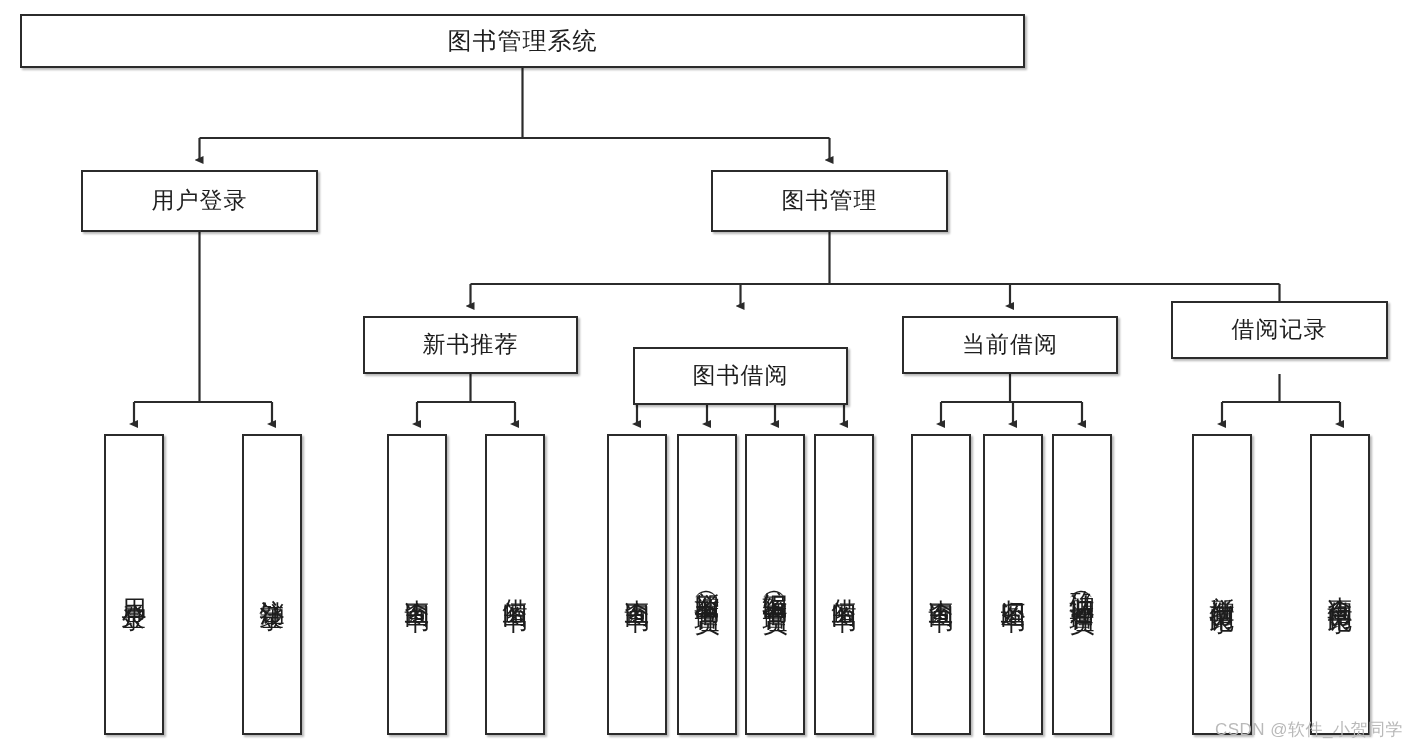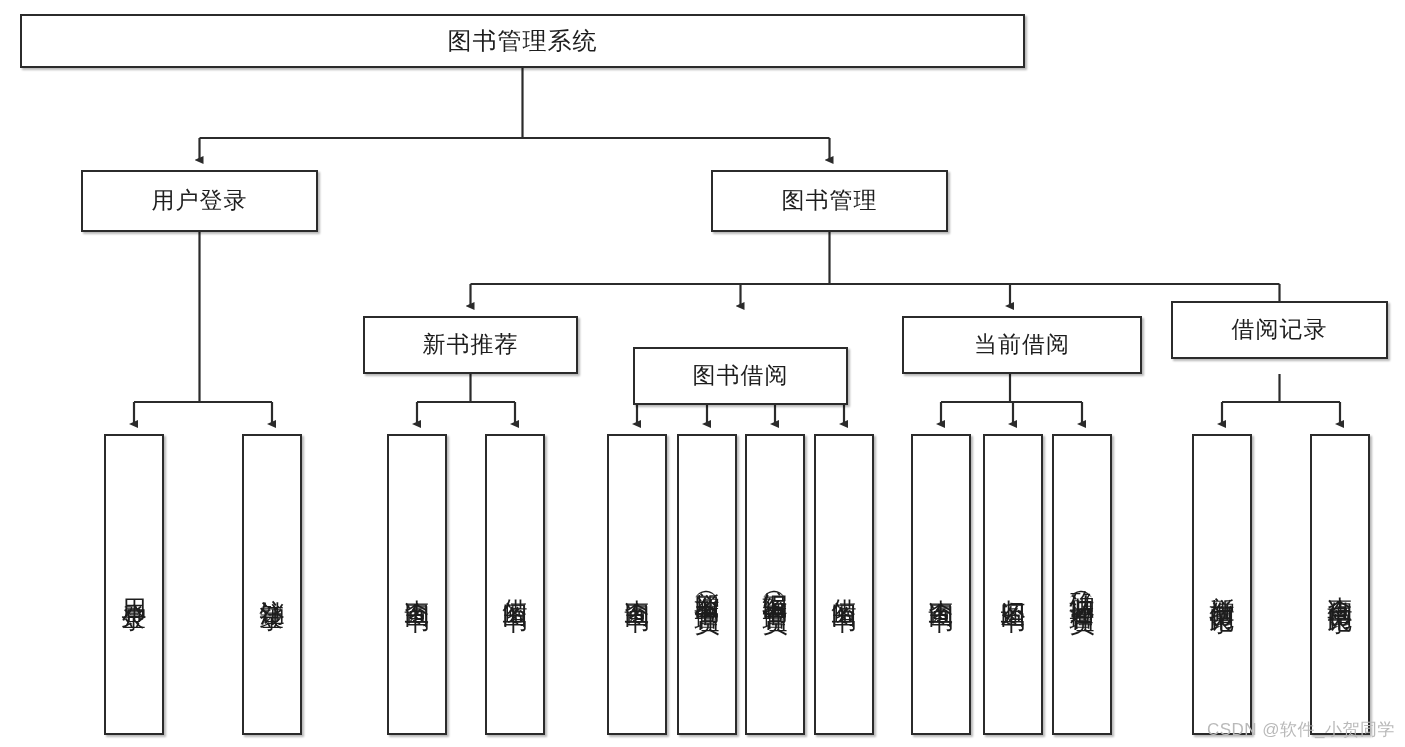--- a/index.html
+++ b/index.html
@@ -54,21 +54,21 @@
   .node.vert .node-label {
     writing-mode: vertical-rl;
     text-orientation: upright;
     font-size: 25px;
     line-height: 1.16;
     letter-spacing: 3px;
     white-space: nowrap;
   }
   .watermark {
     position: absolute;
-    right: 10px;
+    right: 2px;
     bottom: 6px;
     font-size: 17px;
     color: #b9b9b9;
     letter-spacing: 0.5px;
     white-space: nowrap;
     font-family: "Liberation Sans", "DejaVu Sans", sans-serif;
   }
 </style>
 </head>
 <body>
@@ -131,21 +131,21 @@
   </div>
 
   <div class="node horiz" style="left: 363px; top: 316px; width: 215px; height: 58px;">
     <span class="node-label">新书推荐</span>
   </div>
 
   <div class="node horiz" style="left: 633px; top: 316px; width: 215px; height: 58px; margin-top: 31px;">
     <span class="node-label">图书借阅</span>
   </div>
 
-  <div class="node horiz" style="left: 902px; top: 316px; width: 240px; height: 58px;">
+  <div class="node horiz" style="left: 902px; top: 316px; width: 216px; height: 58px;">
     <span class="node-label">当前借阅</span>
   </div>
 
   <div class="node horiz" style="left: 1171px; top: 301px; width: 217px; height: 58px;">
     <span class="node-label">借阅记录</span>
   </div>
 
   <div class="node vert" style="left: 104px; top: 434px; width: 60px; height: 301px;">
     <span class="node-label">用户登录</span>
   </div>

